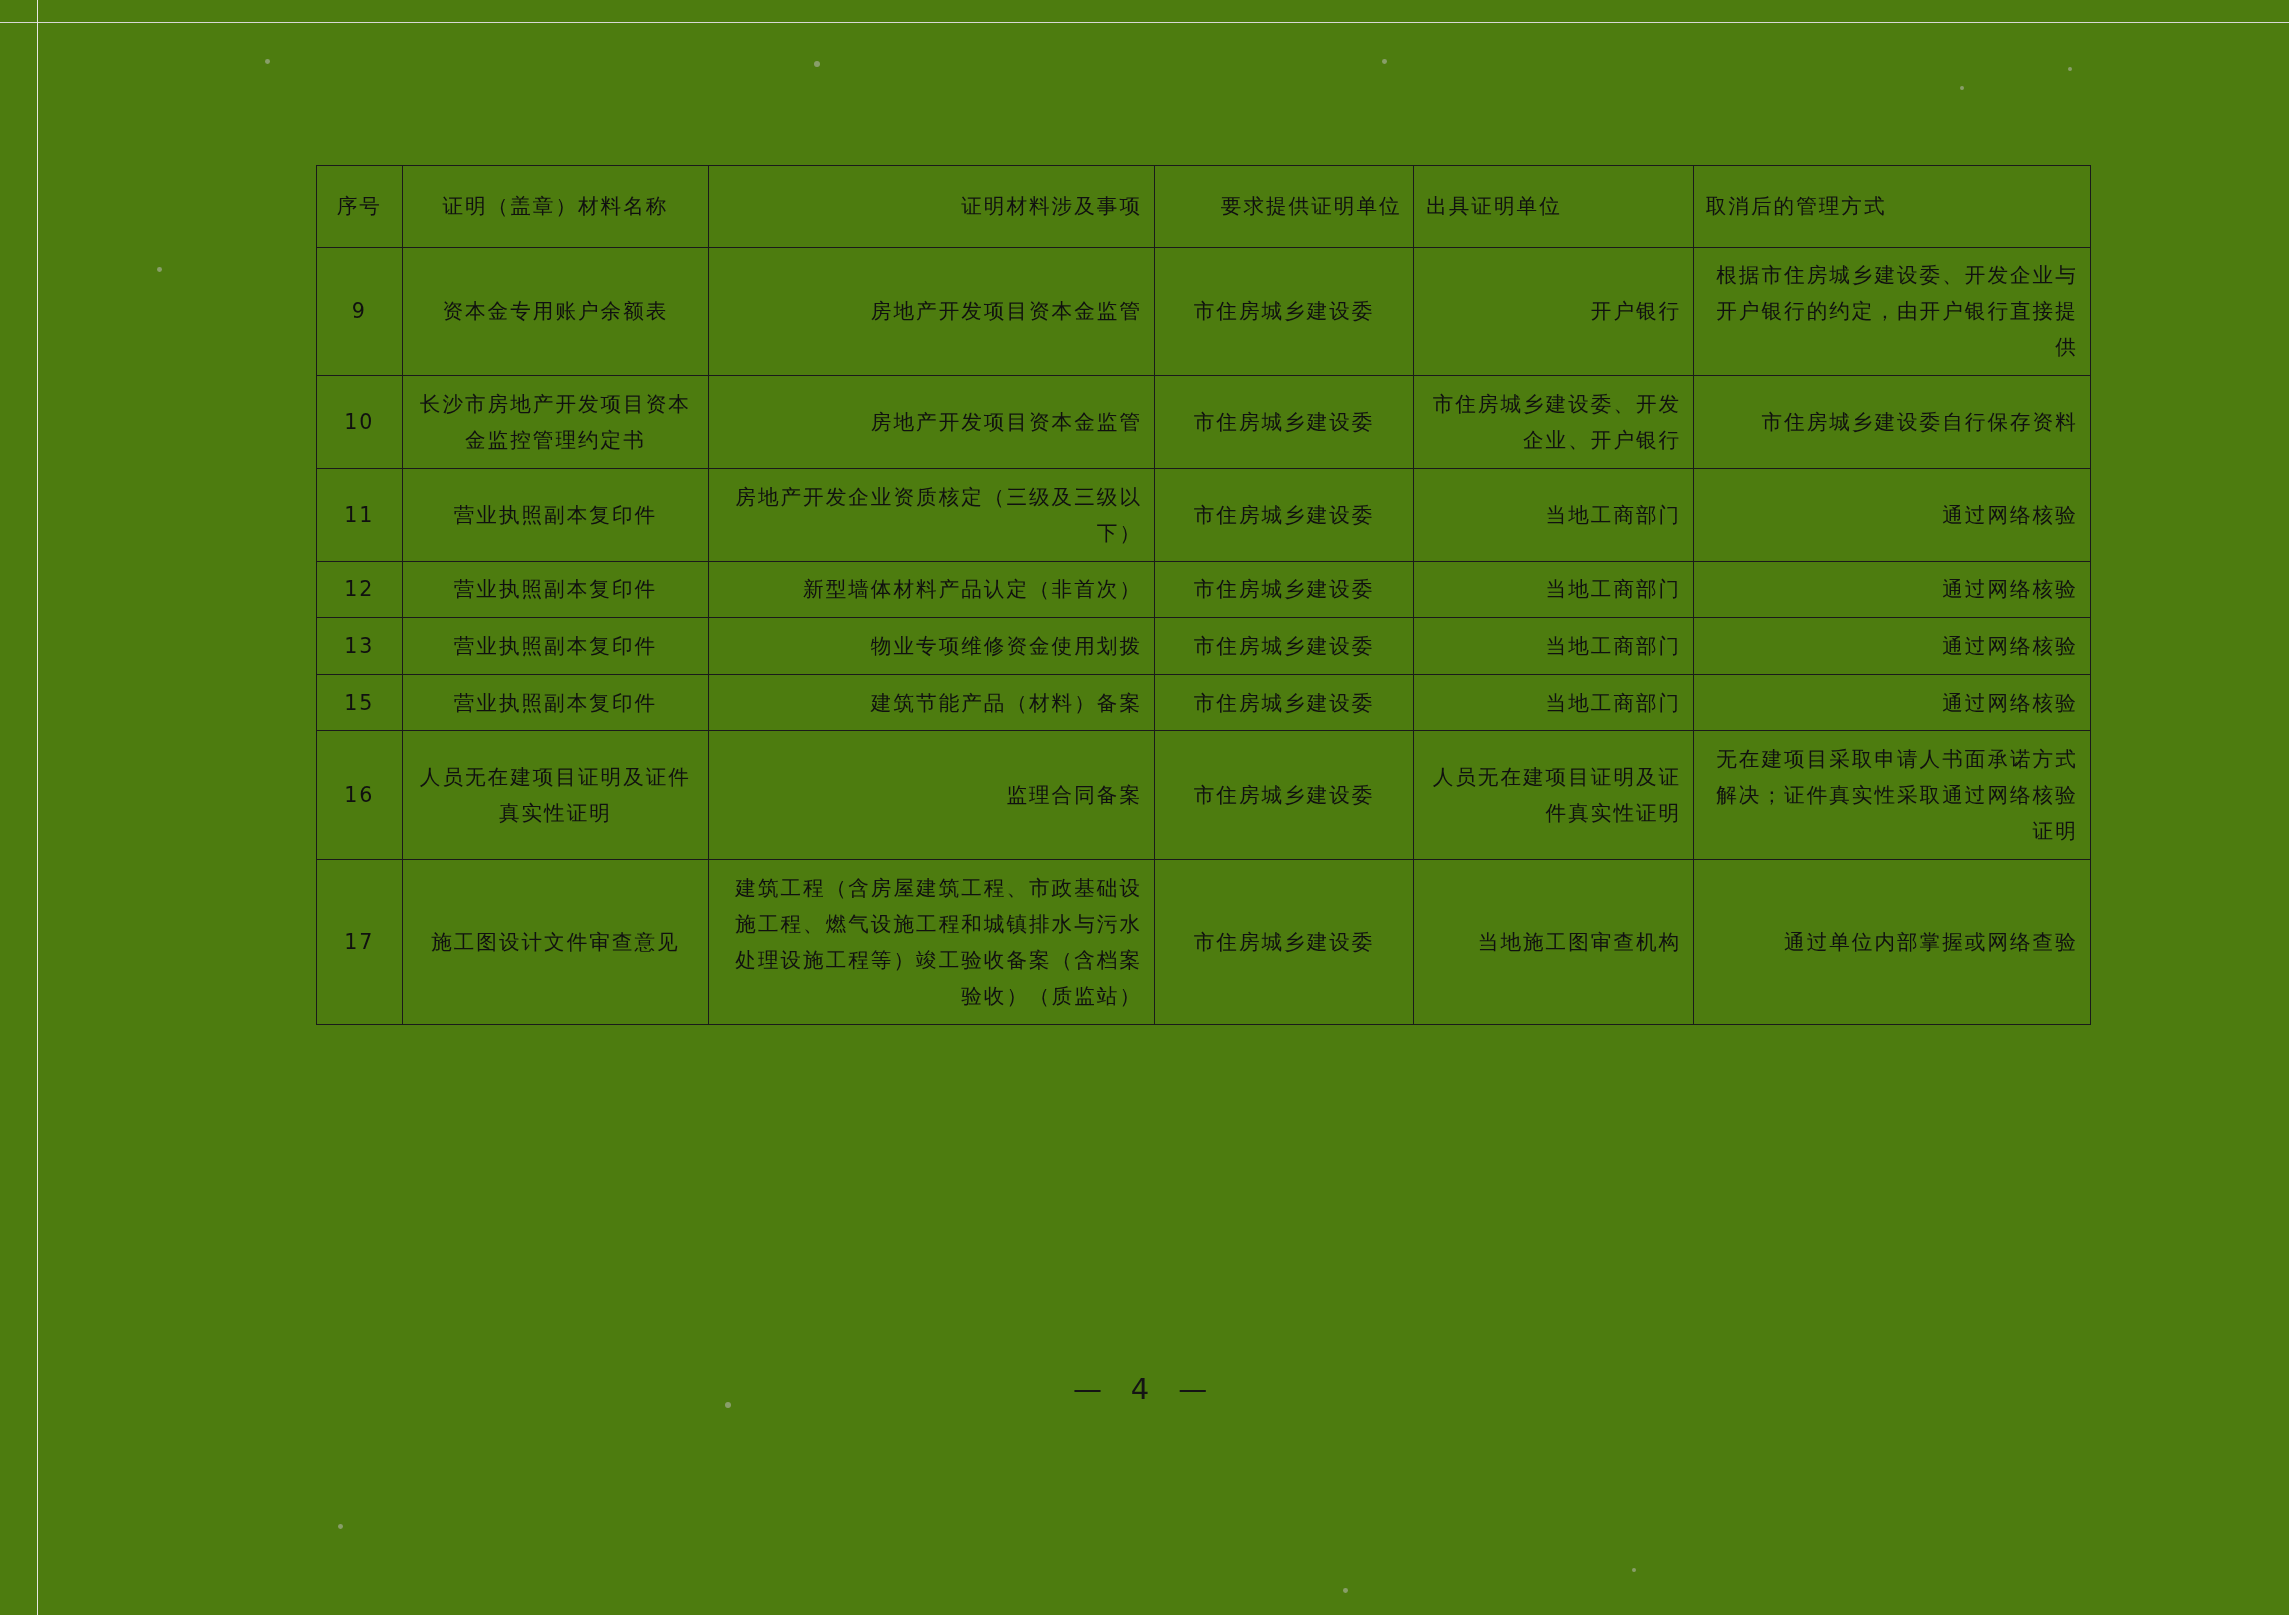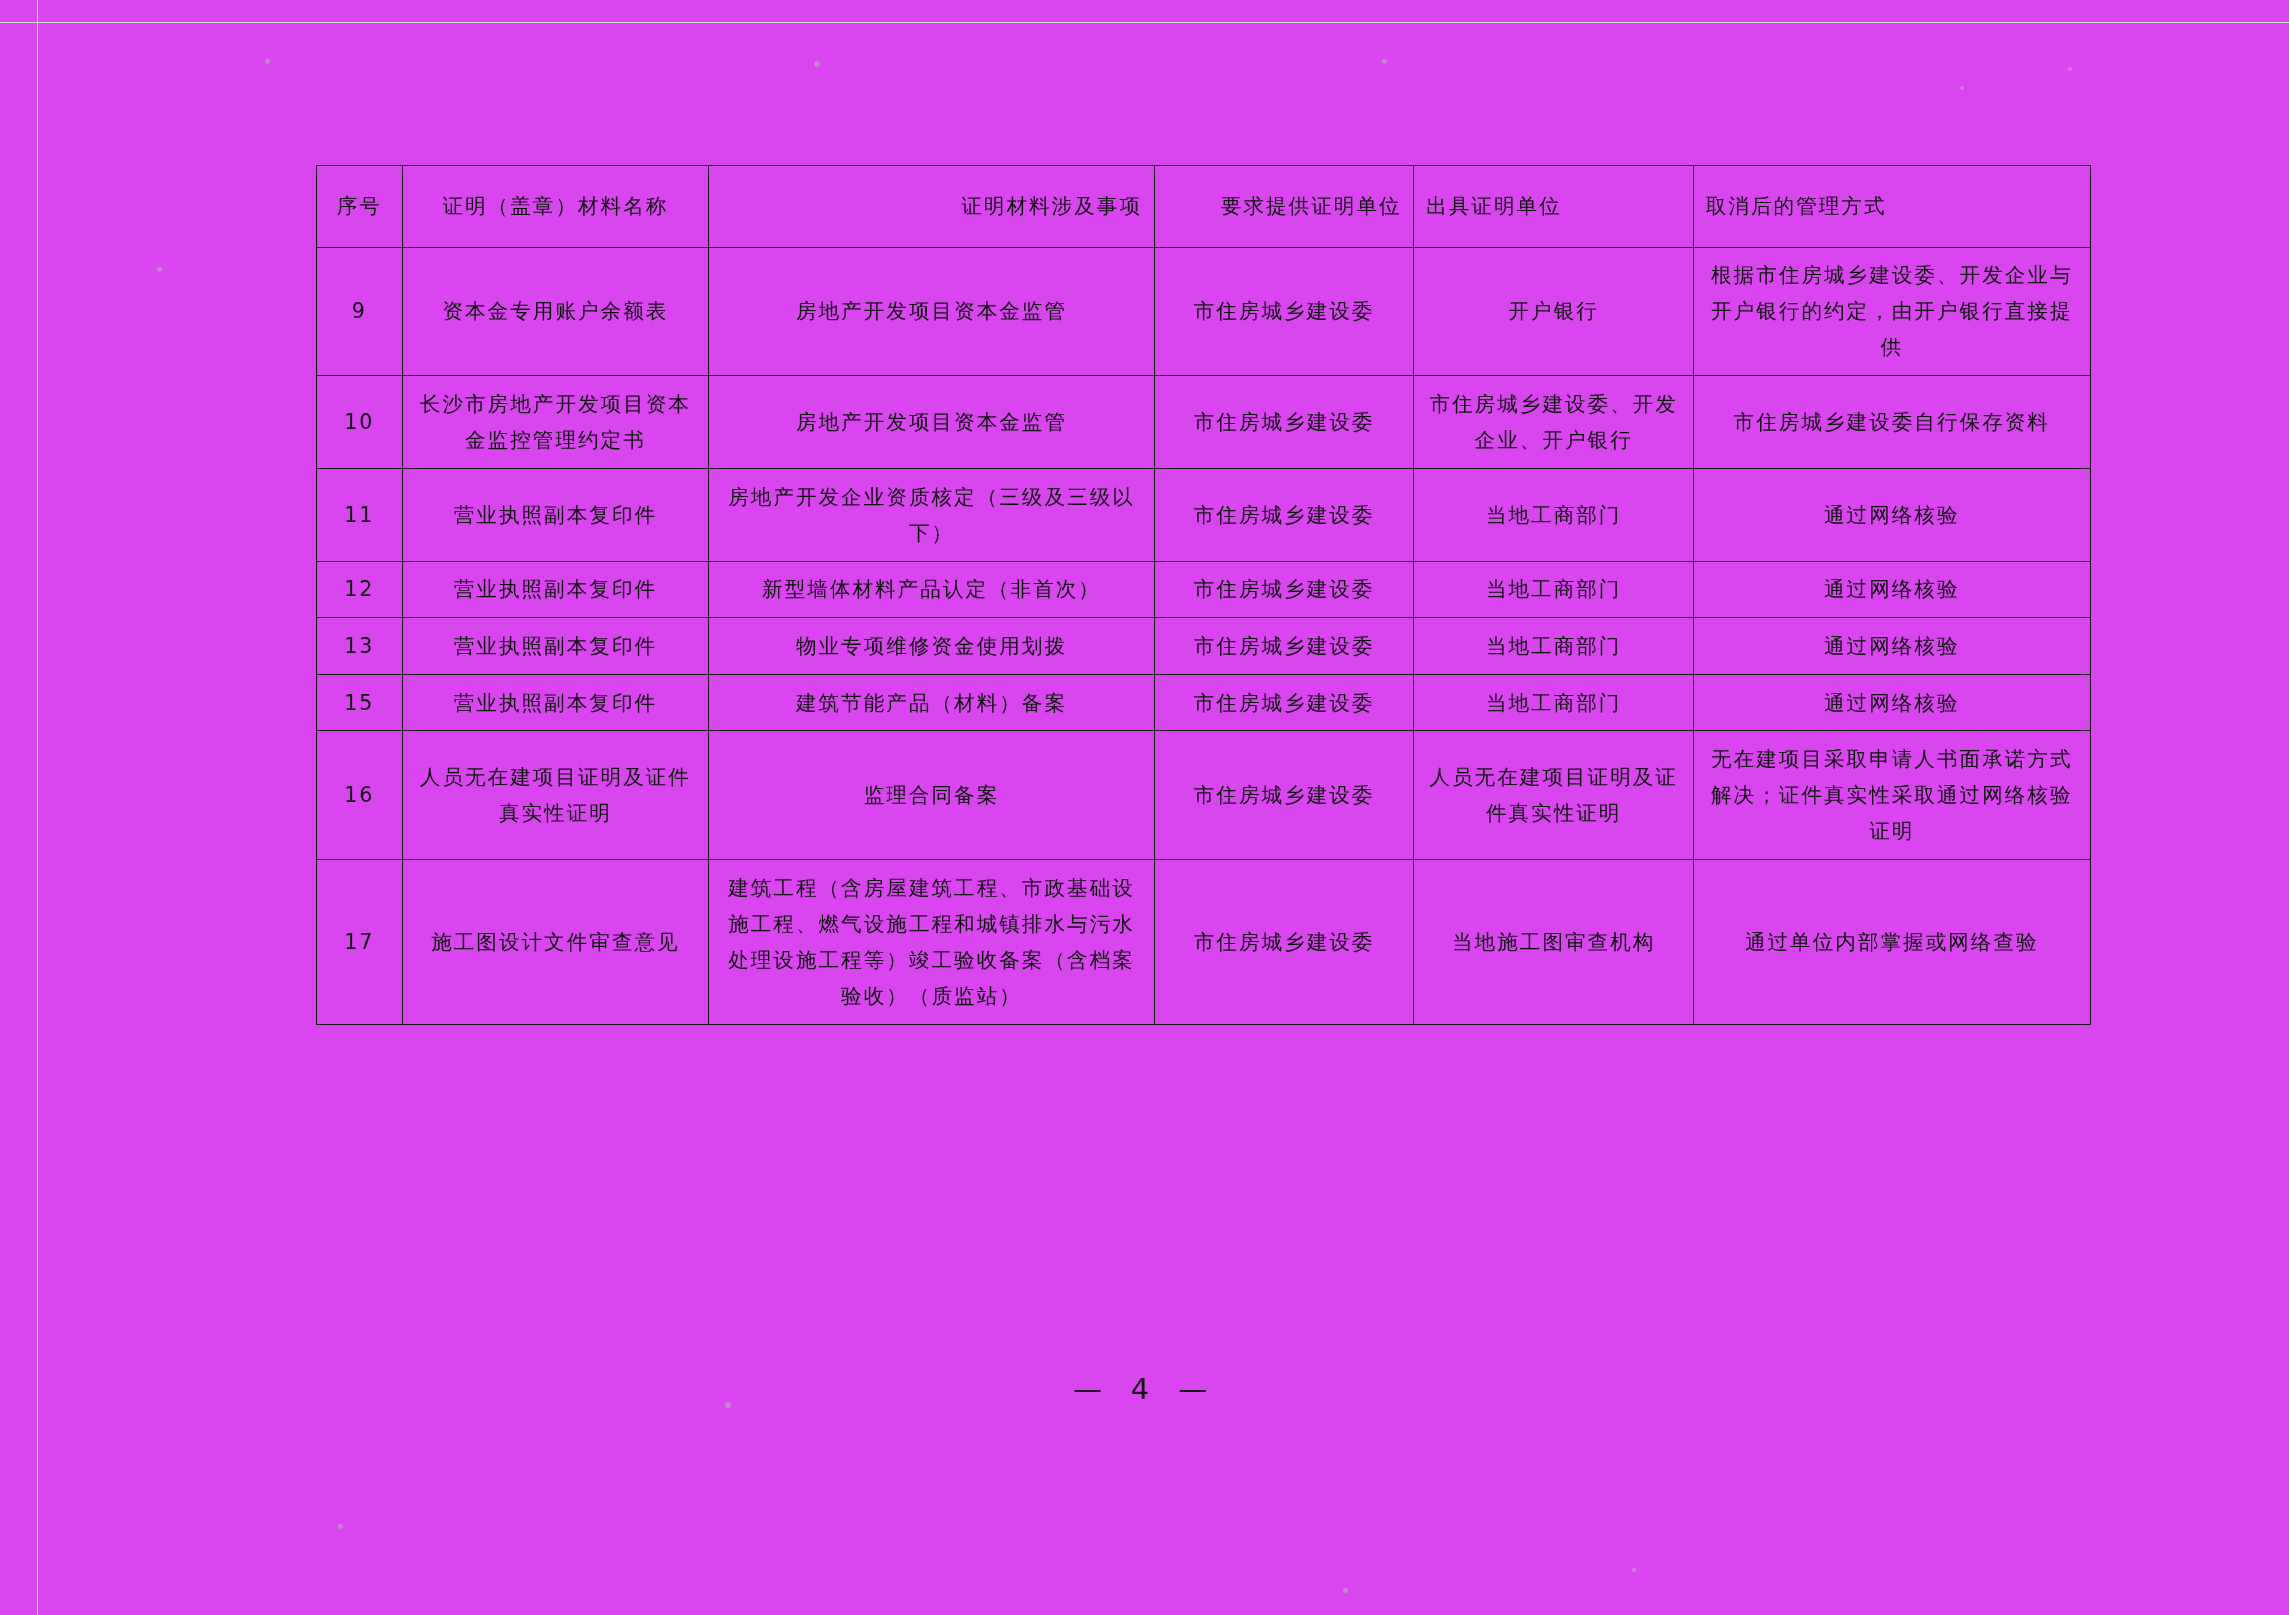--- a/index.html
+++ b/index.html
@@ -10,21 +10,21 @@
   body {
     width: 2290px;
     height: 1615px;
     font-family: "DejaVu Sans", sans-serif;
     position: relative;
     overflow: hidden;
   }
   .page {
     position: absolute;
     inset: 0;
-    background: #d946ef;
+    background: #4d7c0f;
   }
   
   .speck {
     position: absolute;
     background: #b9b9b5;
     border-radius: 50%;
     opacity: .55;
   }
   .scan-line-top {
     position: absolute;
@@ -67,21 +67,21 @@
     letter-spacing: 2.9px;
   }
   .c-idx   { width: 61px;  text-align: center; font-size: 20.6px; }
   .c-name  { width: 282px; text-align: center; font-size: 20.6px; }
   .c-item  { width: 421px; text-align: right;   font-size: 20.6px; }
   .c-req   { width: 235px; text-align: right; font-size: 20.6px; }
   .c-issue { width: 255px; text-align: left;   font-size: 20.6px; }
   .c-mgmt  { width: 372px; text-align: left;   font-size: 20.6px; }
 
   td.center { text-align: center; }
-  td.left   { text-align: center; }
+  td.left   { text-align: right; }
 
   .rowcell {
     font-size: 20.6px;
   }
   .page-number {
     position: absolute;
     top: 1372px;
     left: 0;
     width: 100%;
     text-align: center;

